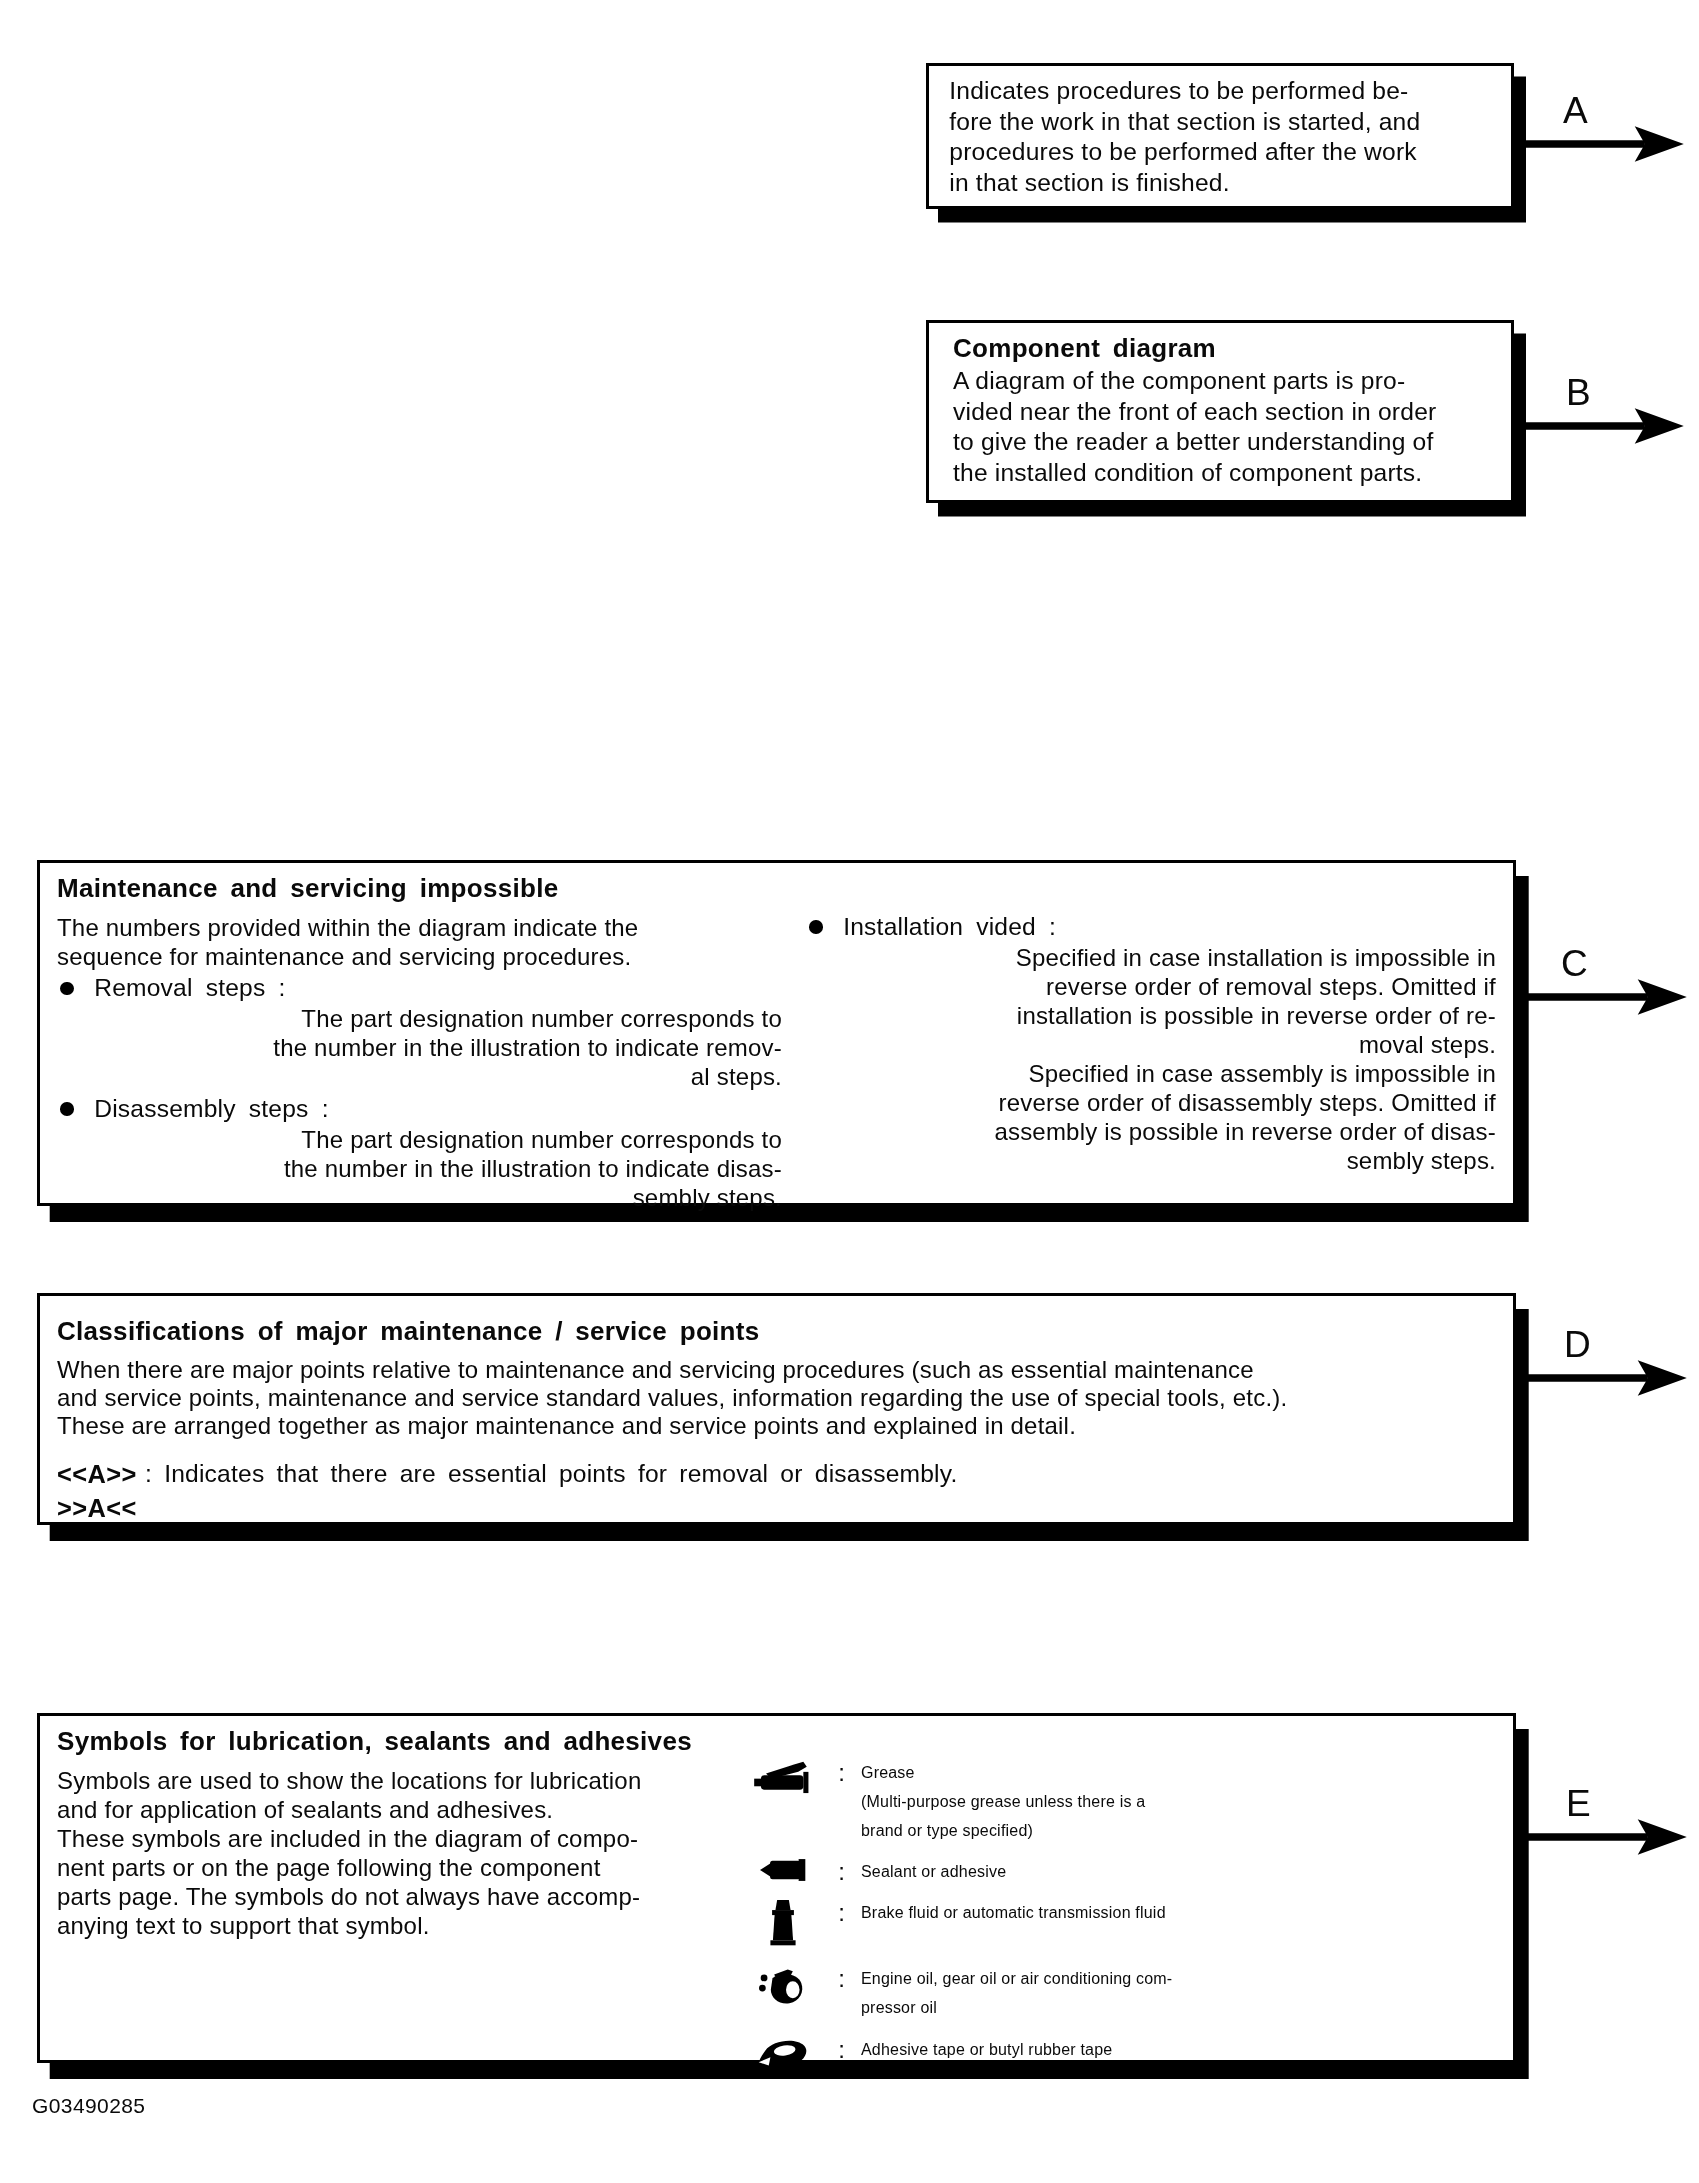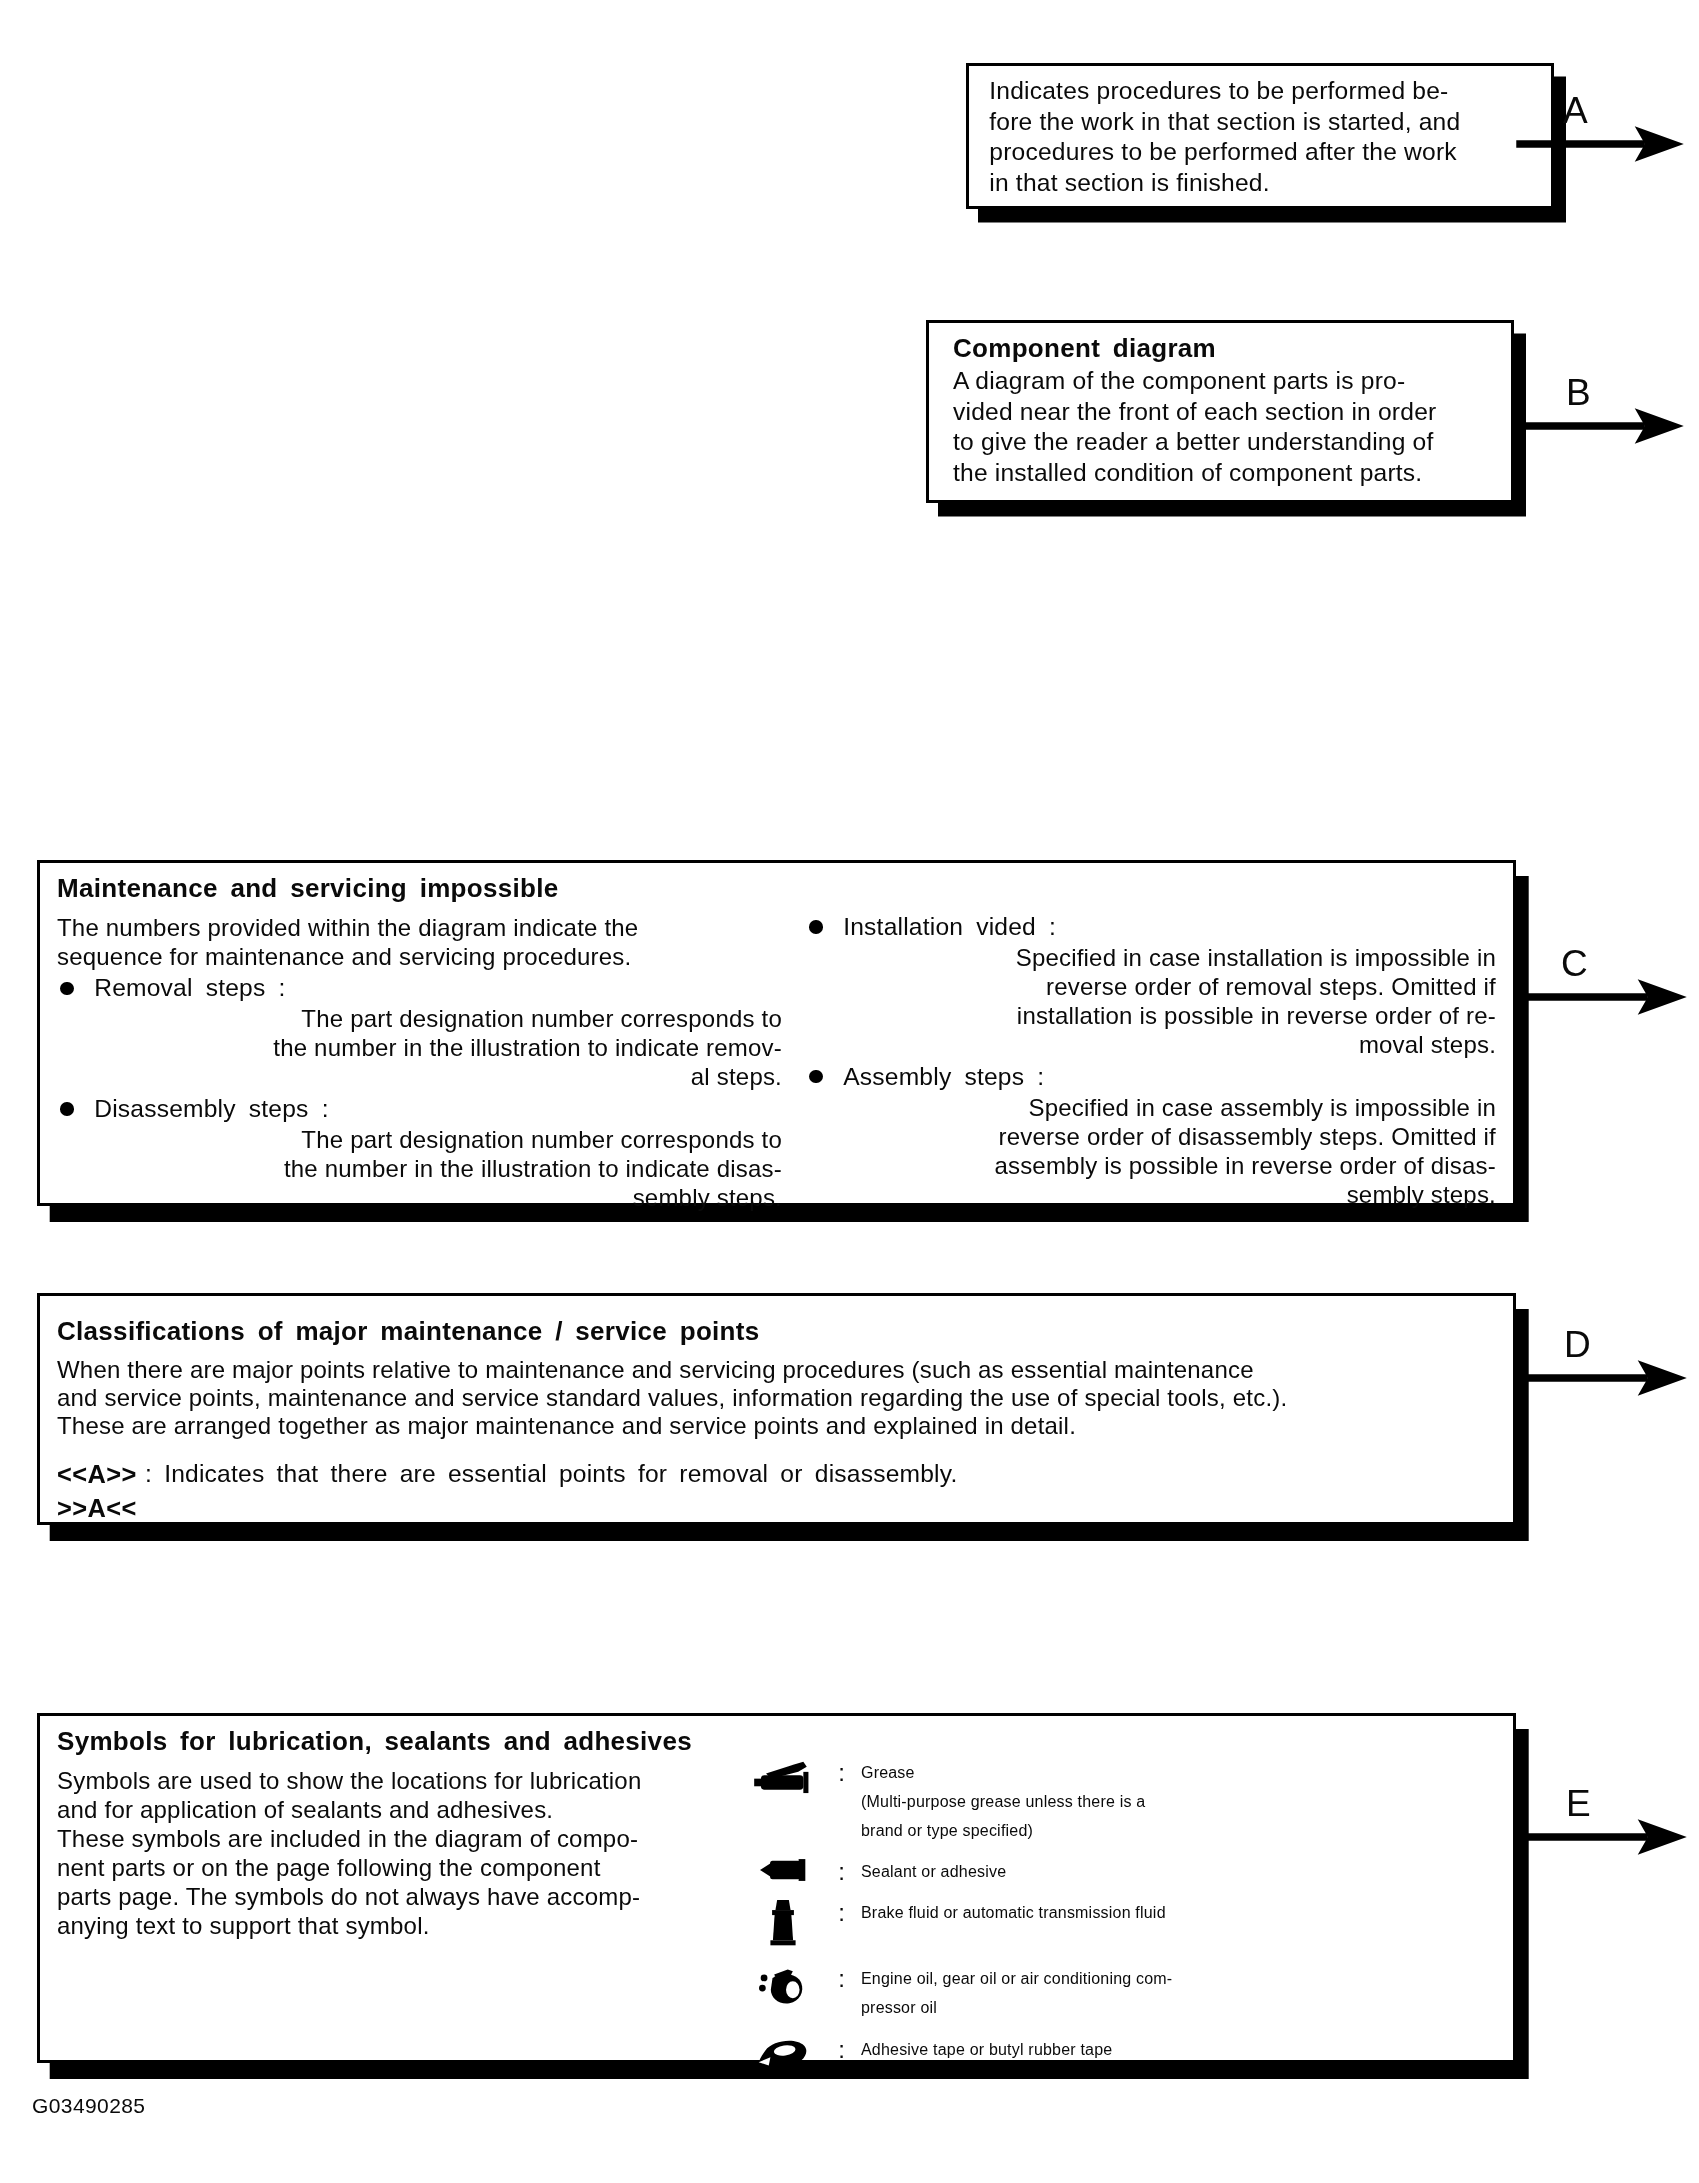--- a/index.html
+++ b/index.html
@@ -12,21 +12,21 @@
     color: #0a0a0a;
     overflow: hidden;
   }
   .panel {
     position: absolute;
     background: #ffffff;
     border: 3.4px solid #000;
     box-shadow: 12.7px 16px 0 #000;
     box-sizing: border-box;
   }
-  .panel-a { left: 926px; top: 63px;  width: 588px; height: 146px; padding: 10.2px 13.5px 8.5px 20.3px; box-shadow: 12px 13.5px 0 #000; margin-left: 40px; }
+  .panel-a { left: 926px; top: 63px;  width: 588px; height: 146px; padding: 10.2px 13.5px 8.5px 20.3px; box-shadow: 12px 13.5px 0 #000; }
   .panel-b { left: 926px; top: 320px; width: 588px; height: 183px; padding: 10.2px 13.5px 8.5px 24px; box-shadow: 12px 13.5px 0 #000; }
   .panel-c { left: 37px; top: 860px; width: 1479px; height: 346px; padding: 10.2px 17px; }
   .panel-d { left: 37px; top: 1293px; width: 1479px; height: 232px; padding: 20px 17px; }
   .panel-e { left: 37px; top: 1713px; width: 1479px; height: 350px; padding: 10.2px 17px; }
 
   .body-text {
     font-size: 24.6px;
     line-height: 30.5px;
     white-space: pre-line;
     letter-spacing: 0.2px;
@@ -138,24 +138,20 @@
       </div>
       <div class="col-right-c">
         <div class="bullet-item">
           <span class="bullet-dot"></span>
           <span class="bullet-label">Installation vided :</span>
         </div>
         <div class="body-text-sm bullet-sub">Specified in case installation is impossible in
 reverse order of removal steps. Omitted if
 installation is possible in reverse order of re-
 moval steps.</div>
-        <div class="bullet-item">
-          <span class="bullet-dot"></span>
-          <span class="bullet-label">Assembly steps :</span>
-        </div>
         <div class="body-text-sm bullet-sub">Specified in case assembly is impossible in
 reverse order of disassembly steps. Omitted if
 assembly is possible in reverse order of disas-
 sembly steps.</div>
       </div>
     </div>
   </div>
 
   <div class="panel panel-d">
     <div class="panel-heading">Classifications of major maintenance / service points</div>

